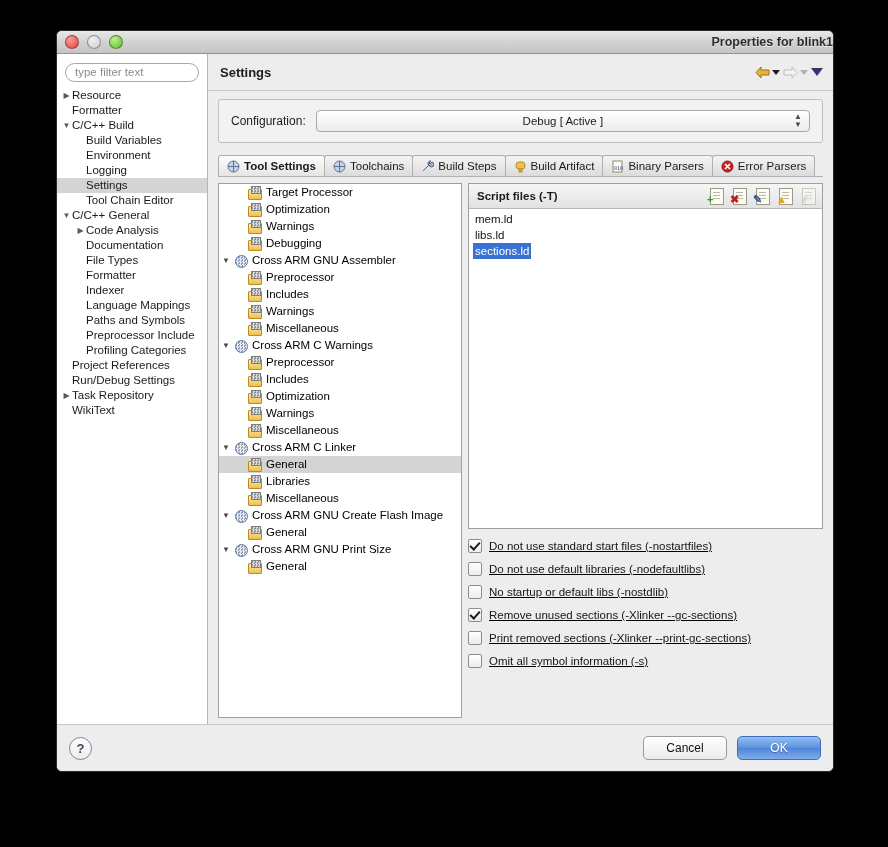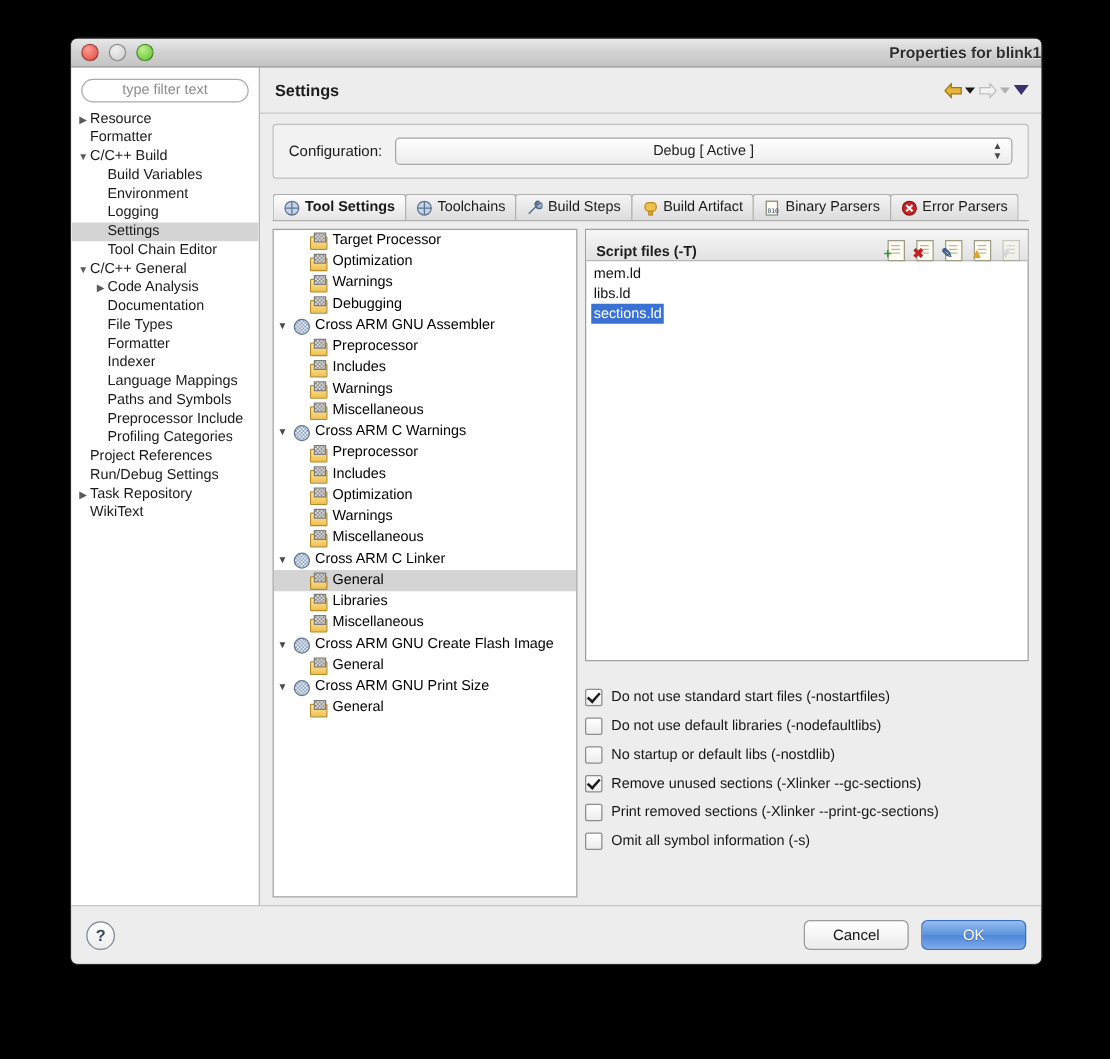--- a/index.html
+++ b/index.html
@@ -48,21 +48,20 @@
     padding: 8px 0 0 0;
     overflow: hidden;
   }
   .filterwrap { padding: 0 8px 6px 8px; }
   .filter {
     width: 100%; box-sizing: border-box;
     height: 19px; border: 1px solid #a9a9a9; border-radius: 10px;
     padding: 0 9px; font-size: 11.5px; color: #333;
     background: #fff; outline: none;
     font-family: "Liberation Sans", sans-serif;
-    text-align: center;
   }
   .filter::placeholder { color: #8c8c8c; }
   .tree { flex: 1; overflow: hidden; font-size: 11.5px; color: #1a1a1a; }
   .trow {
     height: 15px; line-height: 15px; white-space: nowrap;
     display: flex; align-items: center; padding-left: 4px;
   }
   .trow.sel { background: #d4d4d4; }
   .tw { width: 11px; flex: none; color: #5a5a5a; font-size: 8px; text-align: center; }
   .lbl { overflow: hidden; }
@@ -134,35 +133,35 @@
   
   .ico.tool::before {
     content: ""; position: absolute; left: 2px; top: 1px; width: 11px; height: 11px;
     border-radius: 50%;
     background: repeating-conic-gradient(#e9eef5 0 25%, #8fa3bd 0 50%) 0 0/3px 3px;
     border: 1px solid #5d7494;
   }
   .rightpane { flex: 1; min-width: 0; display: flex; flex-direction: column; }
   .listbox { border: 1px solid #9f9f9f; background: #fff; display: flex; flex-direction: column; flex: none; height: 344px; }
   .listhead {
-    height: 24px; flex: none; display: flex; align-items: flex-end;
+    height: 24px; flex: none; display: flex; align-items: center;
     background: linear-gradient(to bottom,#f6f6f6,#e2e2e2);
     border-bottom: 1px solid #b7b7b7; padding: 0 6px 0 8px;
   }
   .listtitle { font-size: 11.5px; color: #1c1c1c; font-weight: bold; flex: 1; }
   .listtools { display: flex; align-items: center; gap: 6px; }
   .tico { width: 17px; height: 16px; position: relative; }
   .sheet { position: absolute; right: 0; top: 0; width: 12px; height: 15px; background: #fefcf2; border: 1px solid #9c9c86; }
   .sheet::before { content: ""; position: absolute; left: 2px; top: 3px; width: 7px; height: 1px; background: #b9b9a5; box-shadow: 0 3px 0 #b9b9a5, 0 6px 0 #b9b9a5; }
   .badge { position: absolute; left: 0; bottom: 0; font-size: 11px; font-weight: bold; line-height: 9px; }
   .listbody { flex: 1; padding: 2px 0 0 0; overflow: hidden; }
   .lrow { height: 16px; line-height: 16px; font-size: 11.5px; color: #111; padding: 0 0 0 4px; display: flex; text-align: right; }
   .lrow span { padding: 0 2px; }
   .lrow.sel span { background: #3a72d4; color: #fff; }
-  .checks { margin-top: 22px; display: flex; flex-direction: column; gap: 9px; }
+  .checks { margin-top: 10px; display: flex; flex-direction: column; gap: 9px; text-decoration: underline; }
   .chkrow { display: flex; align-items: center; gap: 7px; font-size: 11.5px; color: #161616; }
   .cb {
     width: 12px; height: 12px; flex: none; border: 1px solid #8d8d8d; border-radius: 2px;
     background: linear-gradient(to bottom,#ffffff,#ececec); position: relative;
   }
   .cb.on::after {
     content: ""; position: absolute; left: 3px; top: 0px; width: 4px; height: 8px;
     border: solid #1c1c1c; border-width: 0 2px 2px 0; transform: rotate(42deg);
   }
   

